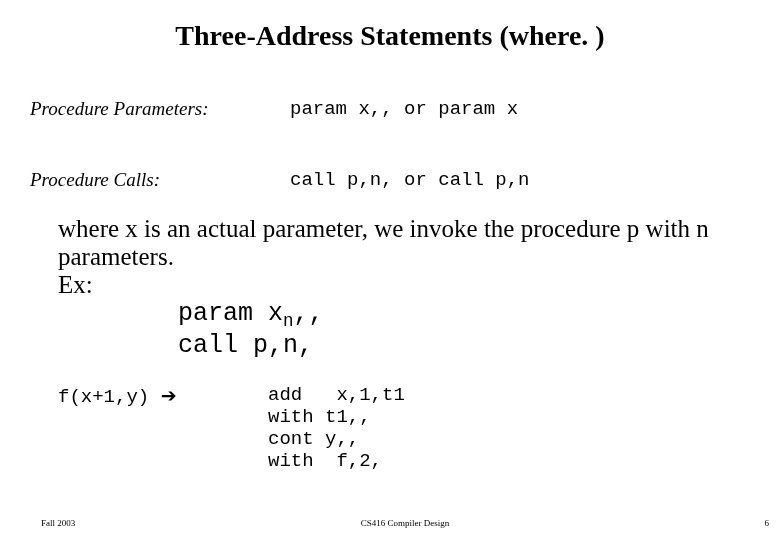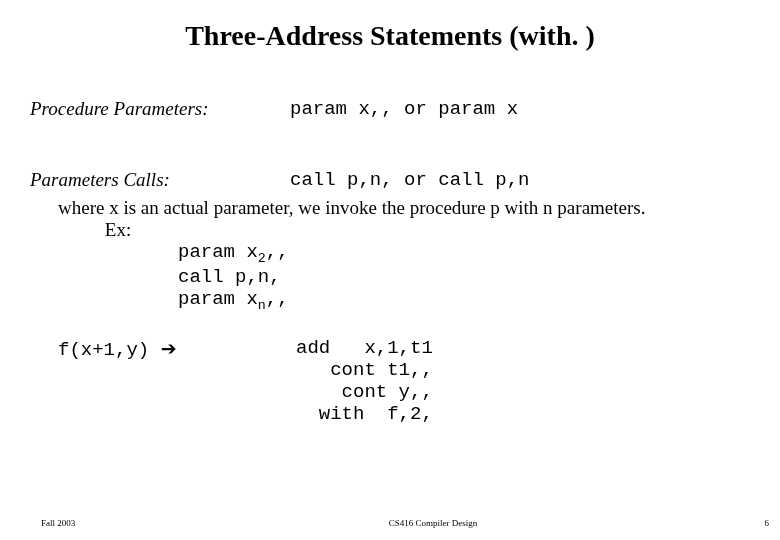--- a/index.html
+++ b/index.html
@@ -33,121 +33,117 @@
   }
   .label-col {
     width: 260px;
     font-style: italic;
   }
   .code {
     font-family: "Courier New", Courier, monospace;
     font-style: normal;
   }
   .body-block {
-    font-size: 19px;
-    margin-top: 4px;
+    font-size: 25px;
+    margin-top: 22px;
     padding-left: 28px;
   }
   .ex-row {
     display: flex;
-    text-align: center;
   }
   .ex-label {
     width: 120px;
   }
   .ex-code {
     font-family: "Courier New", Courier, monospace;
   }
   .arrow-line {
     font-family: "Times New Roman", Times, serif;
     font-weight: bold;
   }
   .arrow-sym {
     font-family: Arial, sans-serif;
   }
   .fcall-block {
     display: flex;
     font-size: 19px;
     margin-top: 24px;
     padding-left: 28px;
-    gap: 28px;
   }
   .fcall-left {
     width: 210px;
     font-family: "Courier New", Courier, monospace;
   }
   .fcall-right {
     font-family: "Courier New", Courier, monospace;
   }
-  .fcall-right div { white-space: pre; text-align: right; }
+  .fcall-right div { white-space: pre; }
   .sub {
     font-size: 0.7em;
     vertical-align: sub;
   }
   .footer {
     position: absolute;
     bottom: 12px;
     left: 15px;
     width: 100%;
     font-size: 9px;
     display: flex;
     justify-content: space-between;
     padding: 0 26px;
     box-sizing: border-box;
   }
   .footer .center {
     position: absolute;
     left: 50%;
     transform: translateX(-50%);
-    margin-left: 28px;
   }
 </style>
 </head>
 <body>
 
 <div class="slide">
 
-  <div class="title">Three-Address Statements (with. )</div>
+  <div class="title">Three-Address Statements (where. )</div>
 
   <div class="row">
     <div class="label-col">Procedure Parameters:</div>
     <div class="code">param x,,  or  param x</div>
   </div>
   <div class="row">
-    <div class="label-col">Parameters Calls:</div>
+    <div class="label-col">Procedure Calls:</div>
     <div class="code">call p,n,  or  call p,n</div>
   </div>
 
   <div class="body-block">
     <div>where x is an actual parameter, we invoke the procedure p with n parameters.</div>
 
     <div class="ex-row">
       <div class="ex-label">Ex:</div>
     </div>
     <div class="ex-row">
       <div class="ex-label"></div>
-      <div class="ex-code"><span>param x</span><span class="sub">2</span><span>,,</span></div>
+    </div>
+    <div class="ex-row">
+      <div class="ex-label"></div>
+      <div class="ex-code"><span>param x</span><span class="sub">n</span><span>,,</span></div>
     </div>
     <div class="ex-row">
       <div class="ex-label"></div>
       <div class="ex-code">call  p,n,</div>
-    </div>
-    <div class="ex-row">
-      <div class="ex-label"></div>
-      <div class="ex-code"><span>param x</span><span class="sub">n</span><span>,,</span></div>
     </div>
   </div>
 
   <div class="fcall-block">
     <div class="fcall-left">
       <span>f(x+1,y) </span><span class="arrow-sym" style="font-family:Arial,sans-serif;">➔</span>
     </div>
     <div class="fcall-right">
       <div>add   x,1,t1</div>
-      <div>cont t1,,</div>
+      <div>with t1,,</div>
       <div>cont y,,</div>
       <div>with  f,2,</div>
     </div>
   </div>
 
   <div class="footer">
     <span>Fall 2003</span>
     <span class="center">CS416 Compiler Design</span>
     <span>6</span>
   </div>

